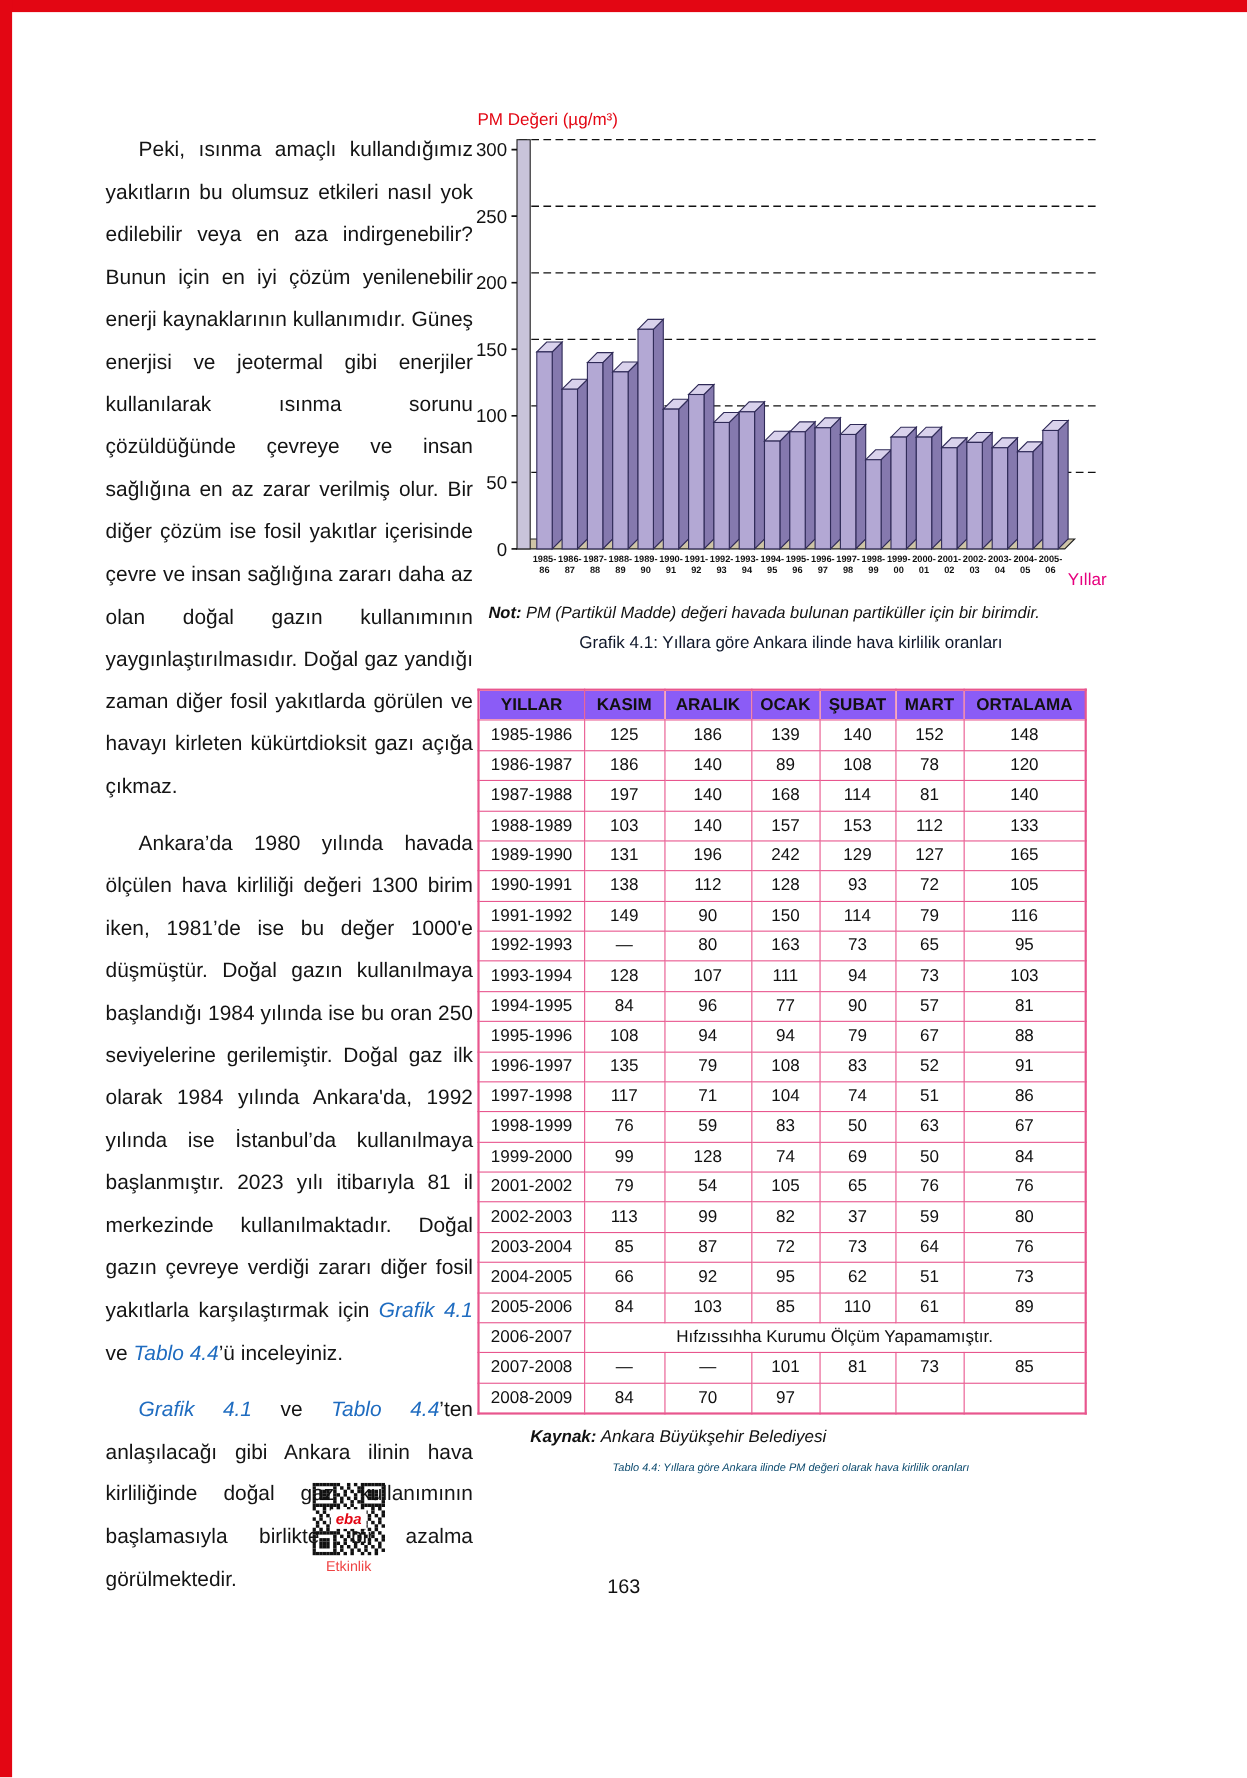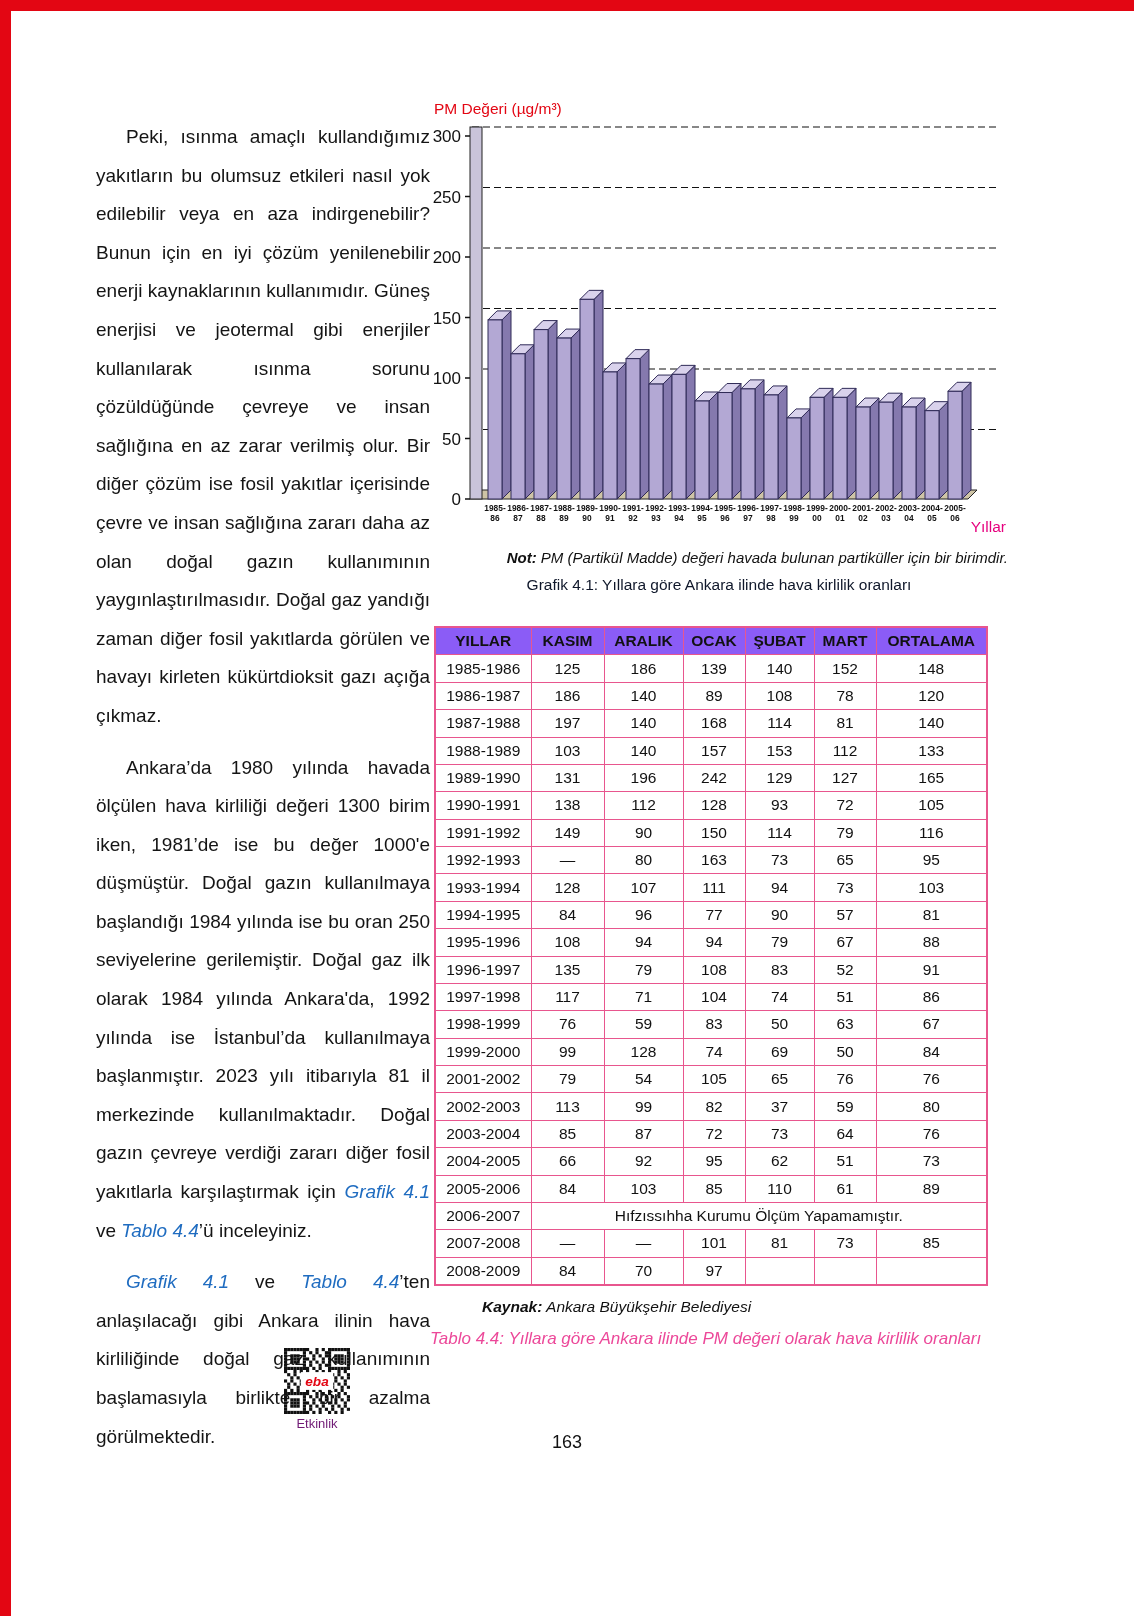--- a/index.html
+++ b/index.html
@@ -10,36 +10,36 @@
 
   .text-col{position:absolute;left:96px;top:118px;width:334px;font-size:19px;line-height:38.6px;
             text-align:justify;color:#141414;}
   .text-col p{margin:0 0 13px;text-indent:30px;}
   .ref{color:#1f6cc0;font-style:italic;}
 
   .right-col{position:absolute;left:430px;top:96px;width:578px;}
   svg{display:block;}
   svg text{font-family:"Liberation Sans", sans-serif;}
 
-  .note{margin:8px 0 0 14px;font-size:15px;font-style:italic;color:#111;text-align:right;}
+  .note{margin:8px 0 0 14px;font-size:15px;font-style:italic;color:#111;}
   .note .note-label{font-weight:bold;}
   .chart-caption{margin:10px 0 16px 0;text-align:center;font-size:15.5px;color:#0f172a;}
 
   .data-table{border-collapse:collapse;table-layout:fixed;width:552px;margin:32px 0 0 4px;
               border:2px solid #e8568e;}
   .data-table th,.data-table td{border:1.5px solid #e8568e;text-align:center;font-size:15.5px;
               color:#111;padding:4.2px 2px;overflow:hidden;white-space:nowrap;}
   .data-table th{background:#8b5cf6;font-weight:bold;}
 
   .kaynak{margin:12px 0 0 52px;font-size:15.5px;font-style:italic;color:#111;}
   .kaynak .kaynak-label{font-weight:bold;}
-  .table-caption{margin:13px 0 0 0;font-size:17px;font-style:italic;color:#ec4899;}
+  .table-caption{margin:13px 0 0 0;text-align:center;font-size:10px;font-style:italic;color:#0c4a6e;}
 
   .qr-block{position:absolute;left:284px;top:1348px;width:66px;}
-  .qr-label{margin-top:2px;text-align:center;font-size:13px;color:#701a75;}
+  .qr-label{margin-top:2px;text-align:center;font-size:13px;color:#ef4444;}
 
   .page-number{position:absolute;top:1432px;left:0;width:100%;text-align:center;
                font-size:18px;color:#111;}
 </style>
 </head>
 <body>
 
 <div class="page">
   <div class="red-bar-top"></div>
   <div class="red-bar-left"></div>

